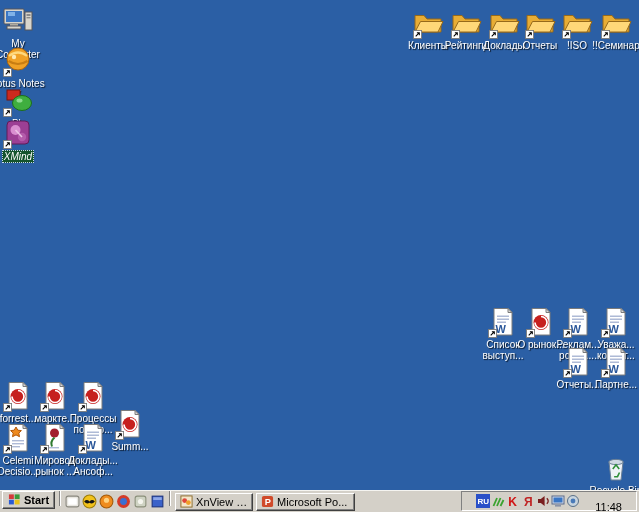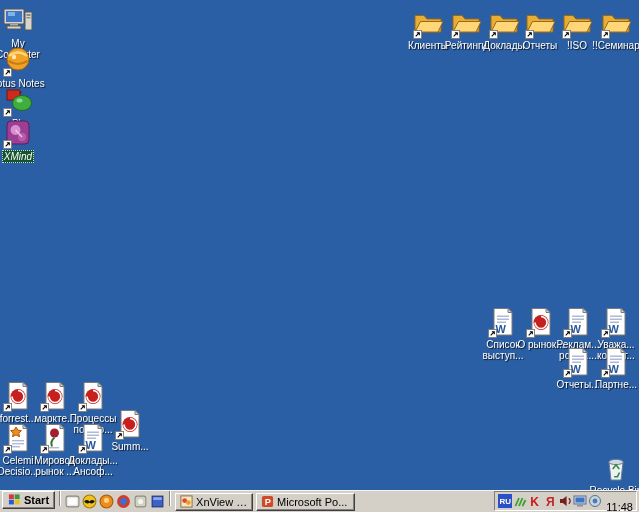--- a/index.html
+++ b/index.html
@@ -30,21 +30,21 @@
   .ql{width:15px;height:15px;display:flex;align-items:center;justify-content:center;}
   .ql svg{width:15px;height:15px;display:block;}
   #taskbuttons{display:flex;align-items:center;gap:3px;flex:0 0 auto;}
   .task-button{height:18px;display:flex;align-items:center;gap:3px;padding:0 4px;
                font-size:11px;color:#000;white-space:nowrap;overflow:hidden;}
   .task-button:nth-child(1){width:78px;}
   .task-button:nth-child(2){width:99px;}
   .task-button .tb-ic{flex:0 0 auto;width:13px;height:13px;}
   .task-button .tb-ic svg{width:13px;height:13px;display:block;}
   .task-button .tb-label{overflow:hidden;text-overflow:ellipsis;}
-  #tray{margin-left:auto;height:18px;display:flex;align-items:center;gap:1px;padding:0 3px;
+  #tray{margin-left:auto;height:18px;display:flex;align-items:center;gap:12px;padding:0 14px;
         border:1px solid;border-color:#808080 #fff #fff #808080;flex:0 0 auto;}
   .tray-ic{width:14px;height:14px;display:flex;align-items:center;justify-content:center;}
   .tray-ic svg{width:14px;height:14px;display:block;}
   .lang-box{width:14px;height:14px;color:#fff;font-size:8px;font-weight:bold;
             display:flex;align-items:center;justify-content:center;letter-spacing:0;}
   #clock{font-size:11px;color:#000;margin-left:3px;white-space:nowrap;margin-top:12px;}
 </style>
 </head>
 <body>
 

